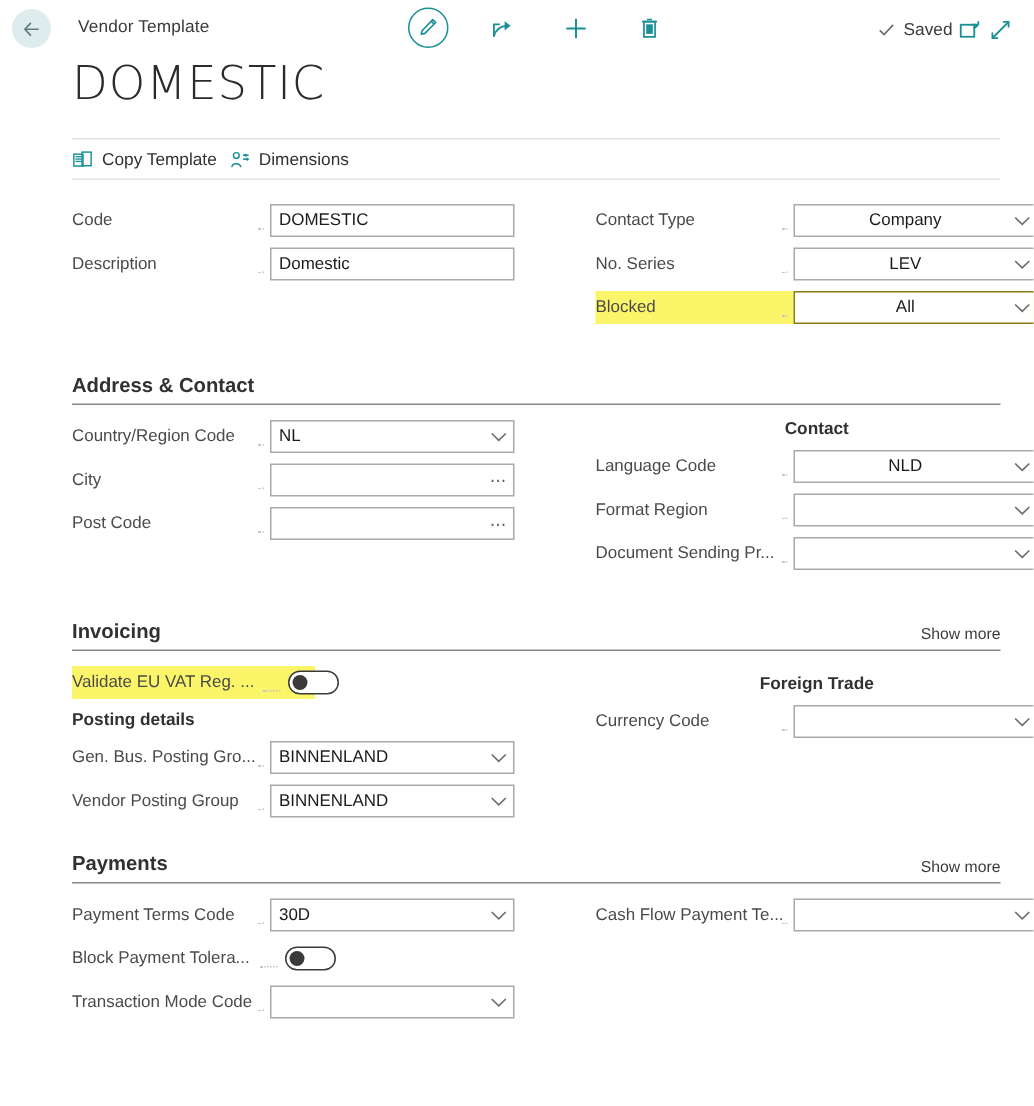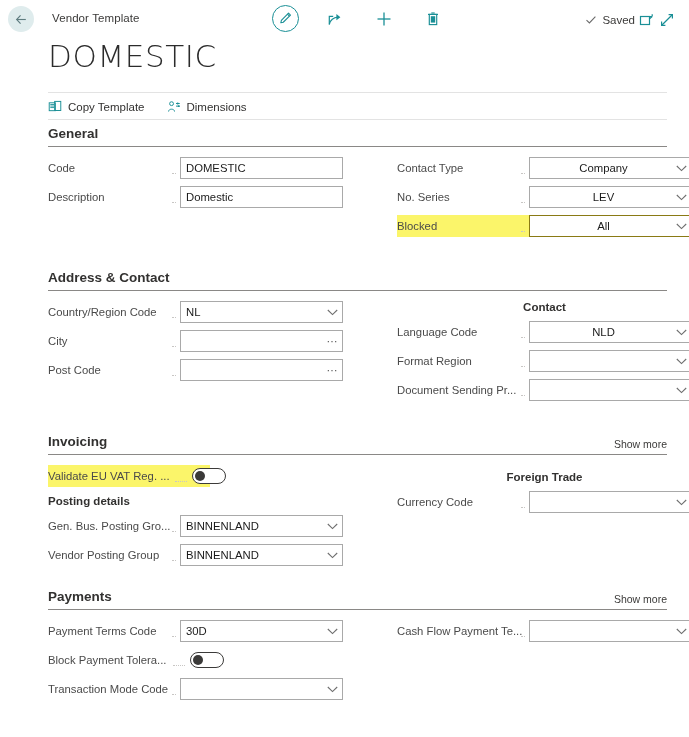--- a/index.html
+++ b/index.html
@@ -50,21 +50,21 @@
     letter-spacing: .6px; line-height: 1;
     font-family: "DejaVu Sans", sans-serif;
   }
 
   
   .ribbon {
     position: absolute; left: 48px; top: 92px; right: 22px;
     height: 28px;
     border-top: 1px solid #e3e3e3;
     border-bottom: 1px solid #e3e3e3;
-    display: flex; align-items: center; gap: 22px;
+    display: flex; align-items: center; gap: 8px;
     padding-top: 1px;
   }
   .ribbon-item { display: flex; align-items: center; gap: 6px; font-size: 11.5px; color:#323130; cursor: pointer; }
 
   
   .content { position:absolute; left:0; top:126px; right:0; bottom:0; }
 
   .group { position: relative; }
   .group-header {
     margin-left: 48px; margin-right: 22px;
@@ -223,23 +223,20 @@
         <circle cx="12.2" cy="4" r="1.1" fill="#1a8f96"></circle>
         <circle cx="13.4" cy="7" r="1.1" fill="#1a8f96"></circle>
       </svg>
       <span>Dimensions</span>
     </div>
   </div>
 
   <div class="content">
 
     <div class="group">
-      <div class="group-header">
-        <span>General</span>
-      </div>
       <div class="cols">
         <div class="col-l">
 
           <div class="field">
             <span class="flabel">Code</span>
             <span class="dots"></span>
             <div class="ctl">
               <span class="val">DOMESTIC</span>
             </div>
           </div>

